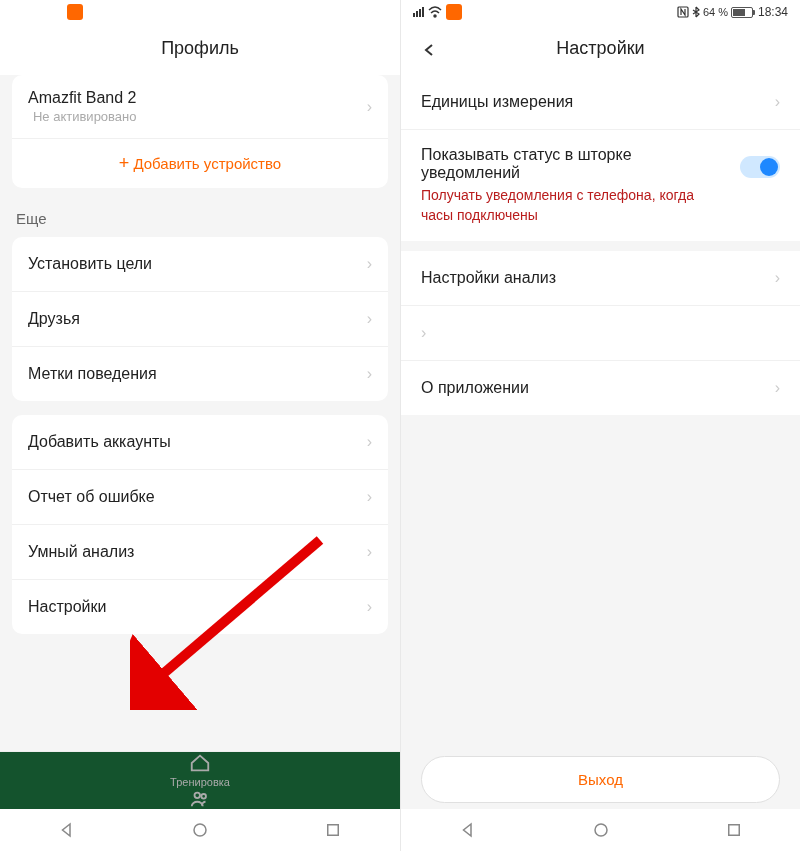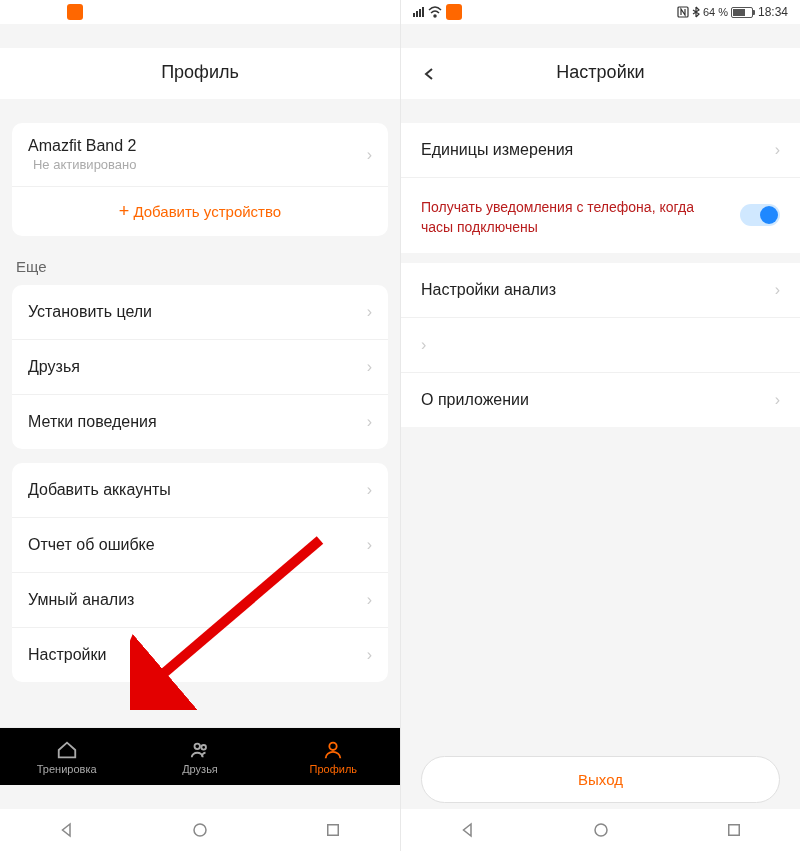--- a/index.html
+++ b/index.html
@@ -1,17 +1,17 @@
 <!DOCTYPE html>
 <html><head>
   <meta charset="utf-8">
   <style>
     * { margin: 0; padding: 0; box-sizing: border-box; font-family: -apple-system, Helvetica, Arial, sans-serif; }
     body { background: #fff; width: 800px; height: 851px; display: flex; }
-    .phone { width: 400px; height: 851px; position: relative; background: #f5f5f5; display: flex; flex-direction: column; gap: 24px; }
+    .phone { width: 400px; height: 851px; position: relative; background: #f5f5f5; display: flex; flex-direction: column; }
     .phone.right { border-left: 1px solid #e8e8e8; }
     .status-bar { height: 24px; display: flex; align-items: center; padding: 0 12px; font-size: 12px; color: #333; background: #fff; }
     .status-bar.left { justify-content: flex-start; }
     .status-bar.right-sb { justify-content: space-between; }
     .status-icons-left { display: flex; align-items: center; gap: 4px; }
     .status-icons-right { display: flex; align-items: center; gap: 3px; }
     .orange-square { width: 16px; height: 16px; background: #ff6700; border-radius: 3px; margin-left: 55px; }
     .orange-square.r { margin-left: 0; }
     .signal-icon { display: inline-flex; align-items: flex-end; gap: 1px; }
     .signal-bar { width: 2px; background: #333; }
@@ -22,21 +22,21 @@
     .device-row { padding: 14px 16px; display: flex; align-items: center; justify-content: space-between; }
     .device-info { display: flex; flex-direction: column; text-align: right; }
     .device-name { font-size: 16px; color: #222; margin-bottom: 2px; }
     .device-status { font-size: 13px; color: #aaa; }
     .add-device { padding: 14px 0; text-align: center; color: #ff6700; font-size: 15px; display: flex; align-items: center; justify-content: center; gap: 4px; border-top: 1px solid #f0f0f0; }
     .section-header { font-size: 15px; color: #666; padding: 8px 4px 10px; }
     .list-row { padding: 18px 16px; display: flex; align-items: flex-end; justify-content: space-between; border-bottom: 1px solid #f0f0f0; }
     .list-row:last-child { border-bottom: none; }
     .list-label { font-size: 16px; color: #222; }
     .chevron { color: #ccc; font-size: 16px; }
-    .bottom-nav { height: 58px; background: #000000; display: flex; border-top: 1px solid #eee; }
+    .bottom-nav { height: 58px; background: #14532d; display: flex; border-top: 1px solid #eee; flex-direction: column; }
     .nav-item { flex: 1; display: flex; flex-direction: column; align-items: center; justify-content: center; gap: 2px; font-size: 11px; color: #aaa; }
     .nav-item.active { color: #ff6700; }
     .nav-icon { width: 22px; height: 22px; }
     .sys-nav { height: 42px; background: #fff; display: flex; align-items: center; justify-content: space-around; }
     .sys-btn { width: 18px; height: 18px; }
     .settings-content { flex: 1; background: #f5f5f5; }
     .settings-group { background: #fff; margin-bottom: 10px; }
     .settings-row { padding: 18px 20px; display: flex; align-items: center; justify-content: space-between; border-bottom: 1px solid #f0f0f0; }
     .settings-row:last-child { border-bottom: none; }
     .settings-row.tall { align-items: flex-start; padding: 16px 20px; }
@@ -202,20 +202,21 @@
   </div>
 
   <div class="settings-content">
     <div class="settings-group">
       <div class="settings-row">
         <span class="settings-label">Единицы измерения</span>
         <span class="chevron">›</span>
       </div>
       <div class="settings-row tall">
         <div class="settings-text-col">
+          <div class="settings-label">Показывать статус в шторке уведомлений</div>
           <div class="settings-sublabel">Получать уведомления с телефона, когда часы подключены</div>
         </div>
         <div class="toggle">
             <div class="toggle-knob"></div>
           </div>
       </div>
     </div>
 
     <div class="settings-group">
       <div class="settings-row">

